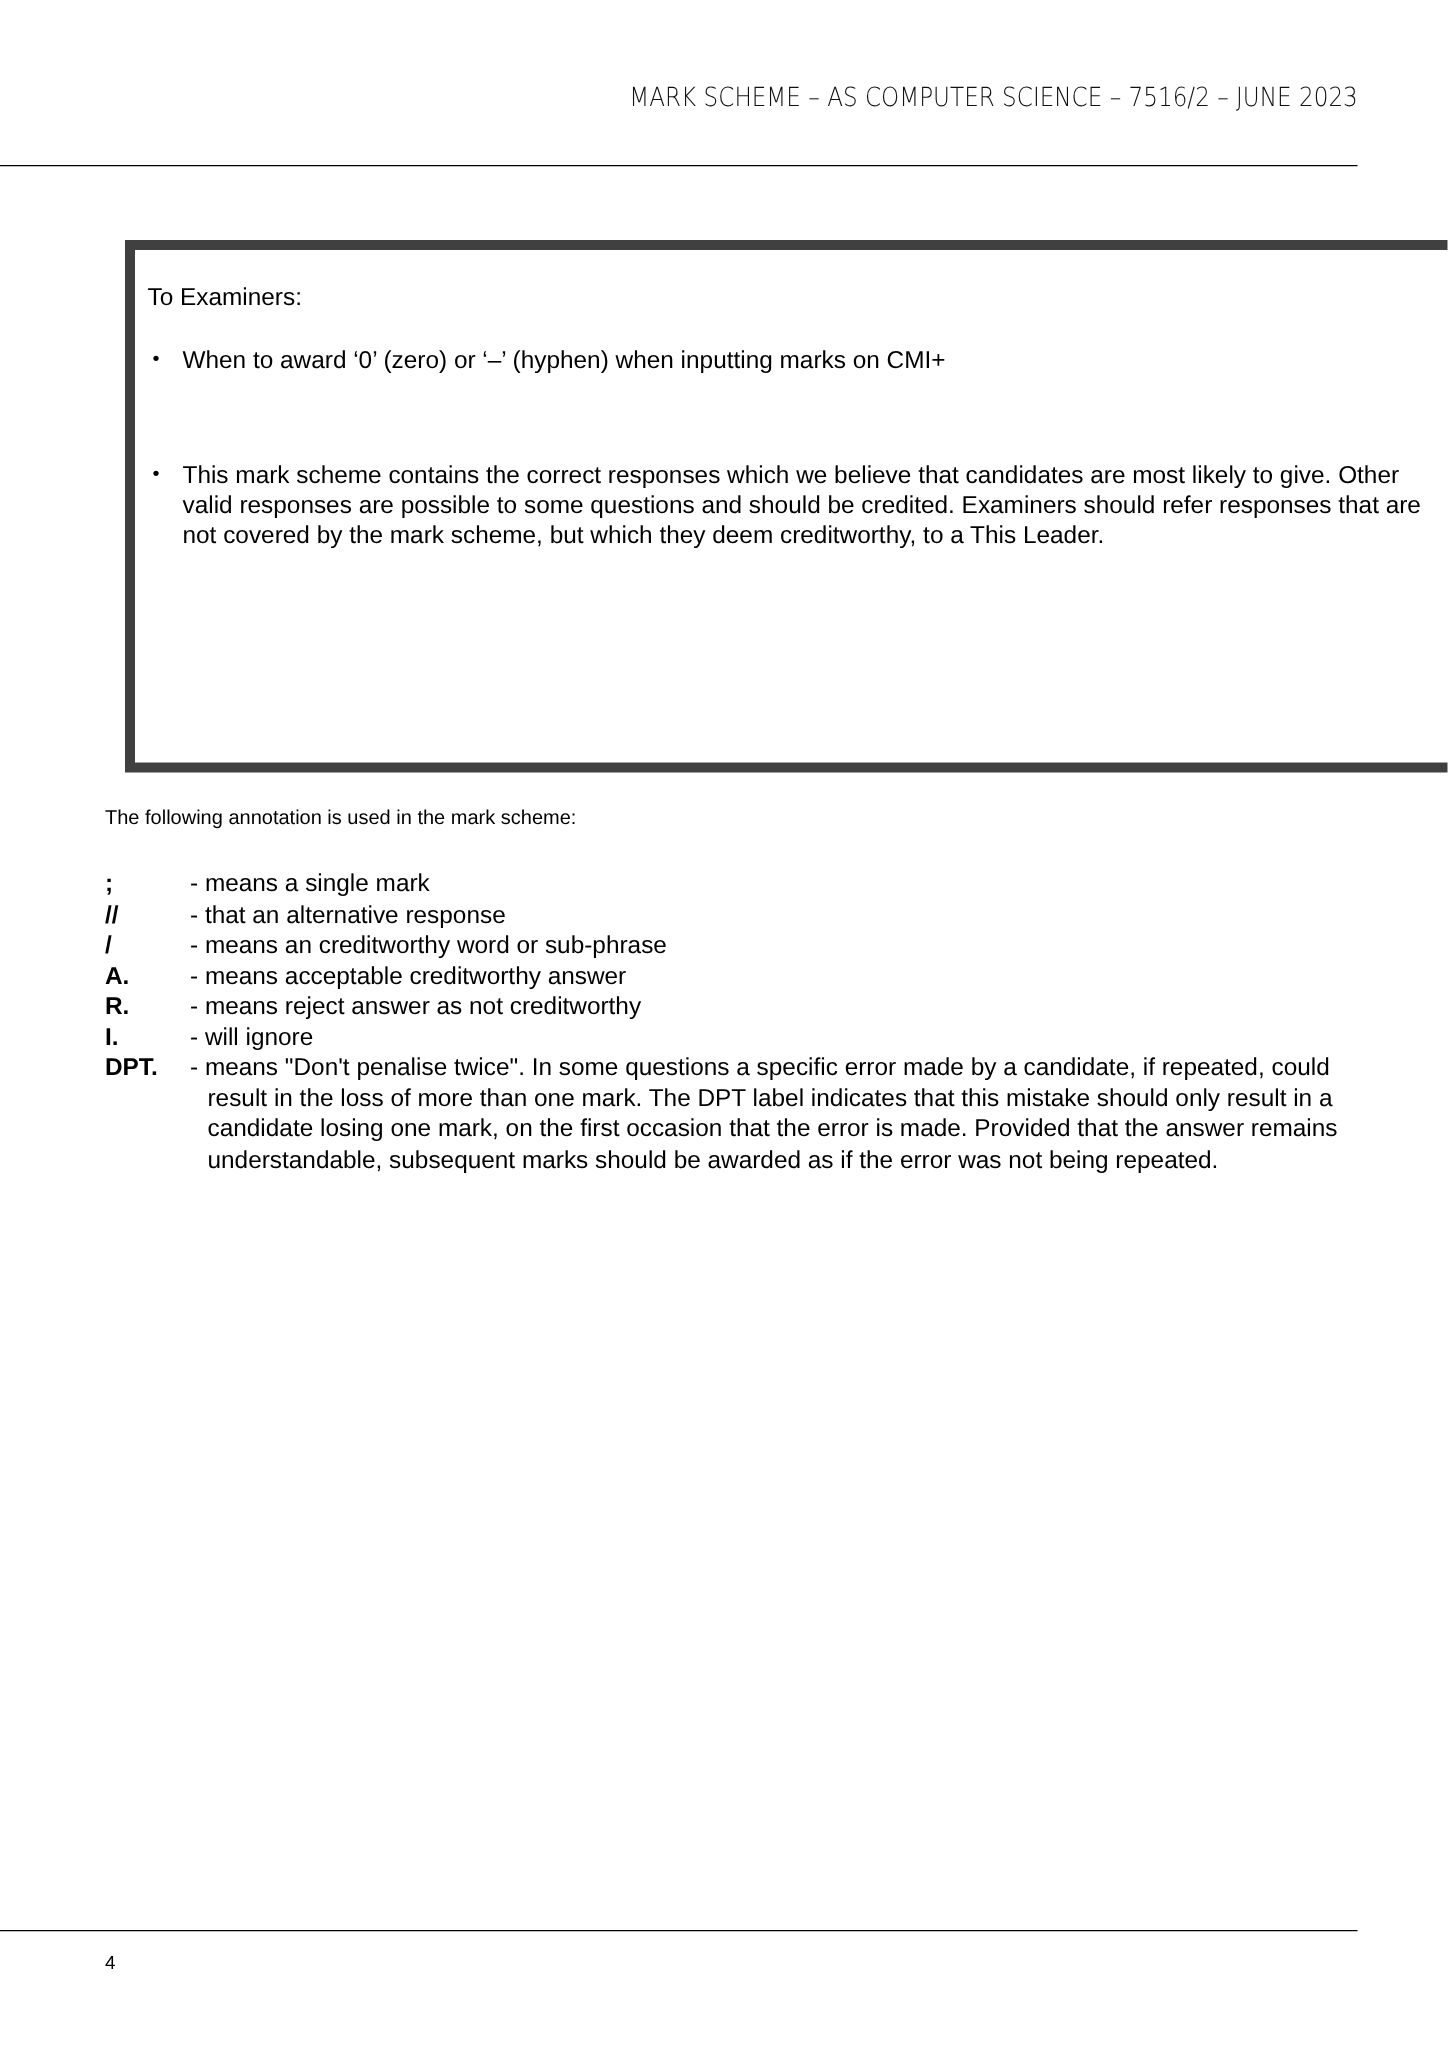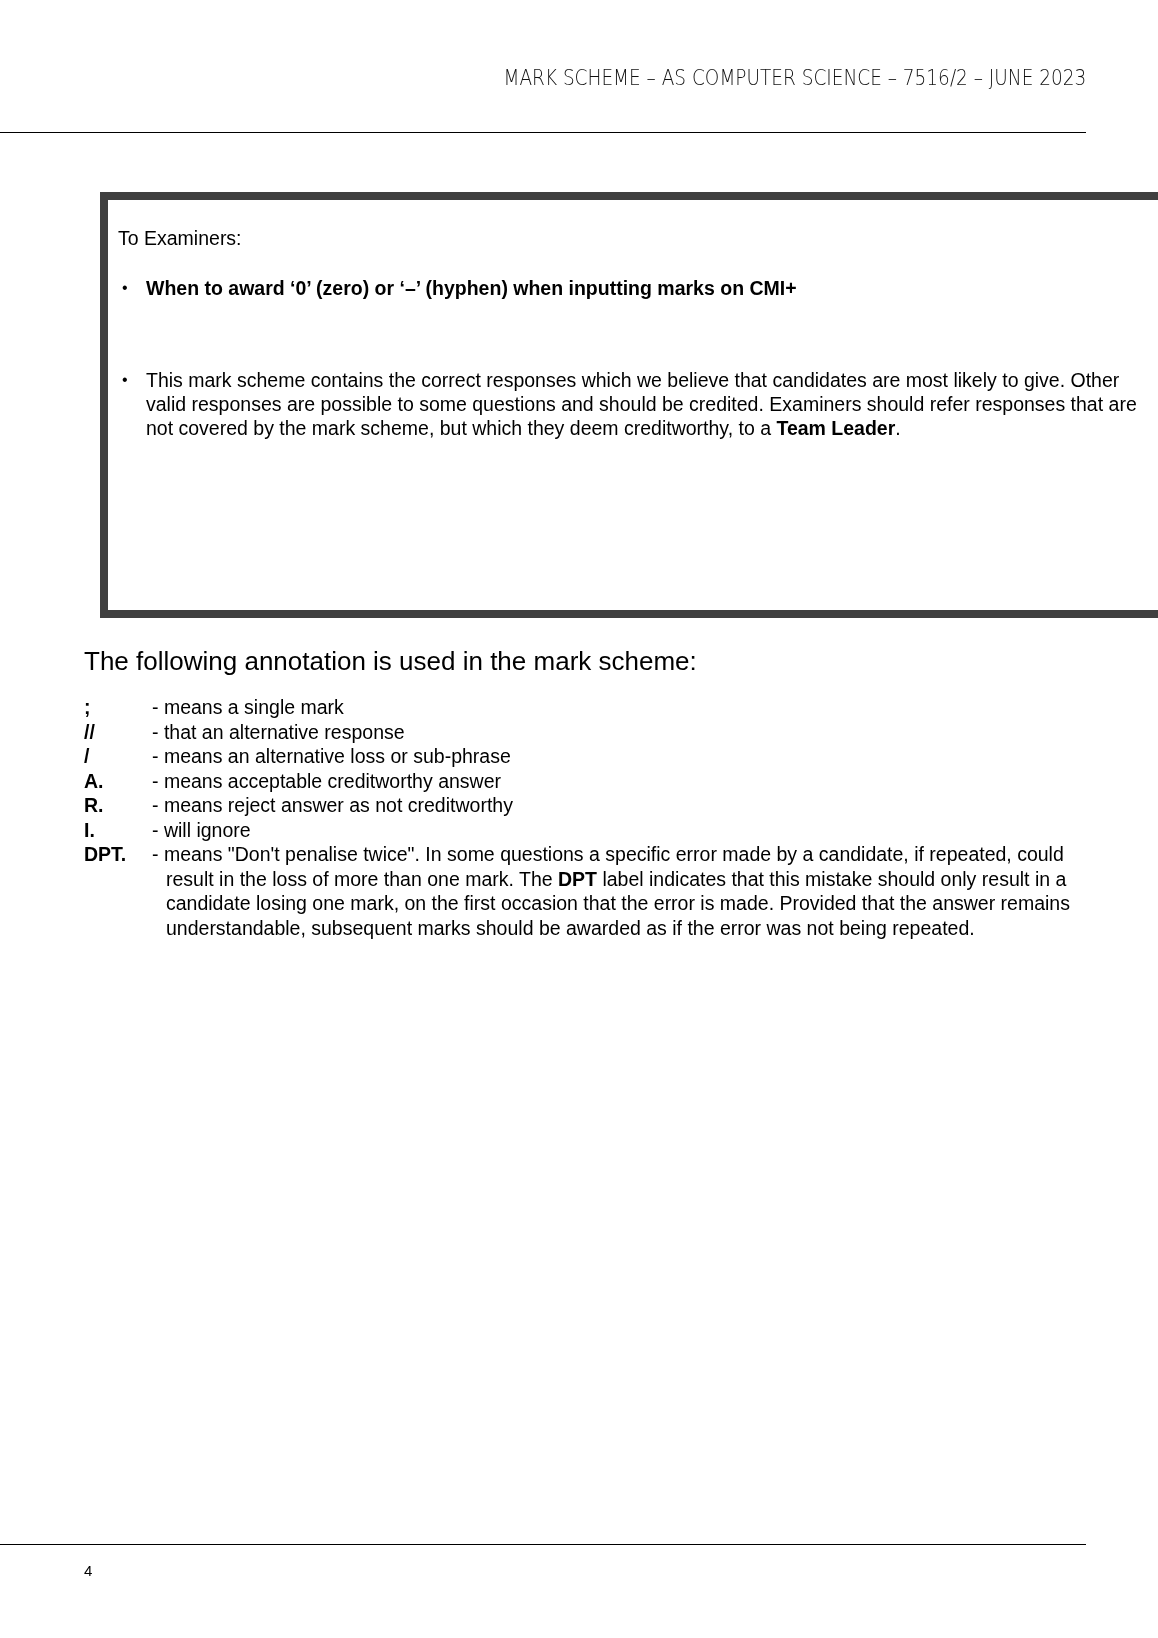--- a/index.html
+++ b/index.html
@@ -5,22 +5,22 @@
   html, body { margin: 0; padding: 0; background: #ffffff; }
   body { width: 1158px; height: 1638px; position: relative; font-family: "Liberation Sans", sans-serif; color: #000; overflow: hidden; }
   .header-title { position: absolute; right: 72px; top: 66px; font-family: "DejaVu Sans", sans-serif; font-weight: 300; font-size: 21px; letter-spacing: 0px; color: #111; transform: scaleX(0.88); transform-origin: right top; }
   .hr-top { position: absolute; left: 0; top: 132px; width: 1086px; height: 0; border-top: 1.5px solid #000; }
   .box { position: absolute; left: 100px; top: 192px; width: 1081px; height: 426px; border: 8px solid #404040; box-sizing: border-box; }
   .box-inner { position: absolute; left: 10px; top: 26px; right: 16px; font-size: 19.5px; line-height: 24px; }
   .p { margin: 0; }
   .bullet-row { display: flex; }
   .bullet { width: 24px; flex: none; padding-left: 4px; font-size: 16px; }
   .indent { padding-left: 28px; }
-  b { font-weight: bold; }
-  .intro { position: absolute; left: 84px; top: 646px; font-size: 26px; }
+  b { font-weight: normal; }
+  .intro { position: absolute; left: 84px; top: 646px; font-size: 16px; }
   .ann { position: absolute; left: 84px; top: 695px; font-size: 19.5px; line-height: 24.5px; width: 1000px; }
   .ann-row { display: flex; }
   .ann-sym { width: 68px; flex: none; font-weight: bold; }
   .ann-desc { flex: 1; }
   .hang { padding-left: 14px; text-indent: -14px; }
   .hr-bot { position: absolute; left: 0; top: 1544px; width: 1086px; border-top: 1.5px solid #000; }
   .page-num { position: absolute; left: 84px; top: 1562px; font-size: 15px; }
 </style>
 </head>
 <body>
@@ -34,39 +34,39 @@
     <div style="height:26px"></div>
     <div class="bullet-row">
       <span class="bullet">•</span>
       <b>When to award ‘0’ (zero)  or  ‘–’ (hyphen) when inputting marks on CMI+</b>
     </div>
     <div style="height:22px"></div>
     <div style="height:23px"></div>
     <div style="height:23px"></div>
     <div class="bullet-row">
       <span class="bullet">•</span>
-      <span><span>This mark scheme contains the correct responses which we believe that candidates are most likely to give.  Other valid responses are possible to some questions and should be credited.  Examiners should refer responses that are not covered by the mark scheme, but which they deem creditworthy, to a </span><b>Team Leader</b><span>.</span></span>
+      <span><span>This mark scheme contains the correct responses which we believe that candidates are most likely to give.  Other valid responses are possible to some questions and should be credited.  Examiners should refer responses that are not covered by the mark scheme, but which they deem creditworthy, to a </span><b>This Leader</b><span>.</span></span>
     </div>
   </div>
 </div>
 
 <div class="intro">The following annotation is used in the mark scheme:</div>
 
 <div class="ann">
   <div class="ann-row">
       <span class="ann-sym">;</span>
       <span class="ann-desc">- means a single mark</span>
     </div>
   <div class="ann-row">
       <span class="ann-sym">//</span>
       <span class="ann-desc">- that an alternative response</span>
     </div>
   <div class="ann-row">
       <span class="ann-sym">/</span>
-      <span class="ann-desc">- means an alternative loss or sub-phrase</span>
+      <span class="ann-desc">- means an creditworthy word or sub-phrase</span>
     </div>
   <div class="ann-row">
       <span class="ann-sym">A.</span>
       <span class="ann-desc">- means acceptable creditworthy answer</span>
     </div>
   <div class="ann-row">
       <span class="ann-sym">R.</span>
       <span class="ann-desc">- means reject answer as not creditworthy</span>
     </div>
   <div class="ann-row">

